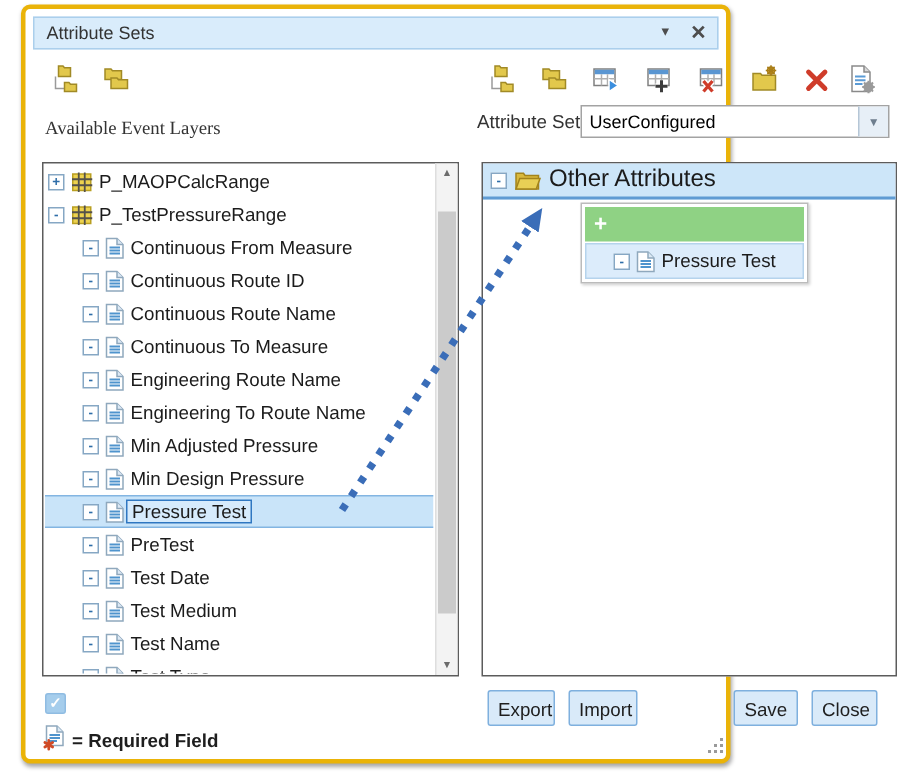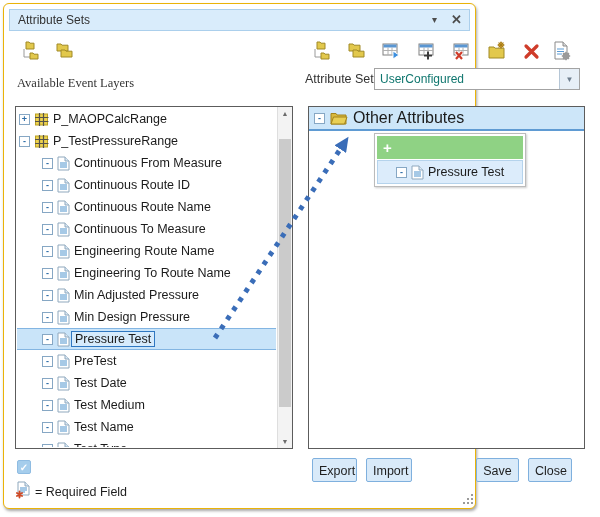--- a/index.html
+++ b/index.html
@@ -1,35 +1,35 @@
 <!DOCTYPE html>
 <html><head>
 <meta charset="utf-8">
 <style>
   html,body{margin:0;padding:0;width:600px;height:517px;background:#fff;
     font-family:"Liberation Sans",sans-serif;-webkit-font-smoothing:antialiased;}
   *{box-sizing:border-box;}
-  .dialog{position:absolute;left:3px;top:3px;width:473px;height:506px;background:#fff;
-    border:1px solid #eab308;border-radius:6px;box-shadow:1px 2px 3px rgba(0,0,0,.35);}
+  .dialog{position:absolute;left:14px;top:3px;width:473px;height:506px;background:#fff;
+    border:3px solid #eab308;border-radius:6px;box-shadow:1px 2px 3px rgba(0,0,0,.35);}
   
   .titlebar{position:absolute;left:5px;right:5px;top:5px;height:22px;background:#d9ecfb;
     border:1px solid #abcfec;display:flex;align-items:center;}
   .titlebar .title{font-size:12px;color:#333;padding-left:8px;flex:1;}
   .win-btn{font-size:12px;color:#4d4d4d;padding:0 7px;cursor:default;line-height:20px;}
   .win-btn.caret{font-size:10px;}
   .win-btn.close{font-size:13px;font-weight:bold;}
   
   .tb-icon{position:absolute;width:20px;height:20px;top:37px;display:inline-block;}
   .tb-icon svg{display:block;}
   
   .sec-label{position:absolute;font-size:12.5px;color:#333;}
   
   .dropdown{position:absolute;left:370px;top:64px;width:206px;height:22px;background:#fff;
     border:1px solid #a3a3a3;display:flex;align-items:center;}
-  .dropdown .dd-value{flex:1;font-size:12px;color:#0f766e;padding-left:5px;}
+  .dropdown .dd-value{flex:1;font-size:12px;color:#000000;padding-left:5px;}
   .dropdown .dd-btn{width:20px;height:100%;background:#e7eff7;border-left:1px solid #b5c6d6;
     display:flex;align-items:center;justify-content:center;font-size:8px;color:#6e7e8e;}
   
   .panel{position:absolute;top:102px;height:343px;background:#fff;border:1px solid #5c5c5c;}
   .panel.left{left:11px;width:278px;}
   .panel.right{left:304px;width:277px;}
   
   .tree-list{position:absolute;left:1px;top:1px;right:16px;bottom:1px;overflow:hidden;}
   .tree-row{height:22px;display:flex;align-items:center;gap:4px;}
   .tree-row.selected{background:#c9e4f9;border-top:1px solid #83b5e2;border-bottom:1px solid #83b5e2;height:22px;}
@@ -57,21 +57,21 @@
     display:flex;align-items:center;gap:4px;padding-left:18px;}
   .dp-row .tree-label{font-size:12.5px;}
   
   .arrow-overlay{position:absolute;left:0;top:0;z-index:5;pointer-events:none;}
   
   .checkbox{position:absolute;left:13px;top:456px;width:14px;height:14px;background:#a5cdec;
     border:1px solid #8fbce2;border-radius:2px;color:#fff;font-size:10px;font-weight:bold;
     line-height:13px;text-align:center;}
   .chk-label{position:absolute;left:34px;top:457px;font-size:12.5px;color:#1e1e1e;}
   .req-icon{position:absolute;left:11px;top:477px;}
-  .req-label{position:absolute;left:31px;top:481px;font-size:12.5px;color:#1e1e1e;}
+  .req-label{position:absolute;left:31px;top:481px;font-size:12.5px;color:#1e1e1e;font-weight:bold;}
   .btn{position:absolute;top:454px;height:24px;background:#d9eaf9;border:1px solid #7fb0de;
     border-radius:2px;font-size:12.5px;color:#1e1e1e;text-align:center;line-height:22px;cursor:default;}
   .btn.export{left:308px;width:45px;}
   .btn.import{left:362px;width:46px;}
   .btn.save{left:472px;width:43px;}
   .btn.close{left:524px;width:44px;}
   
   .grip{position:absolute;right:2px;bottom:4px;width:12px;height:12px;}
   .grip i{position:absolute;width:2px;height:2px;background:#9a9a9a;}
 </style>

